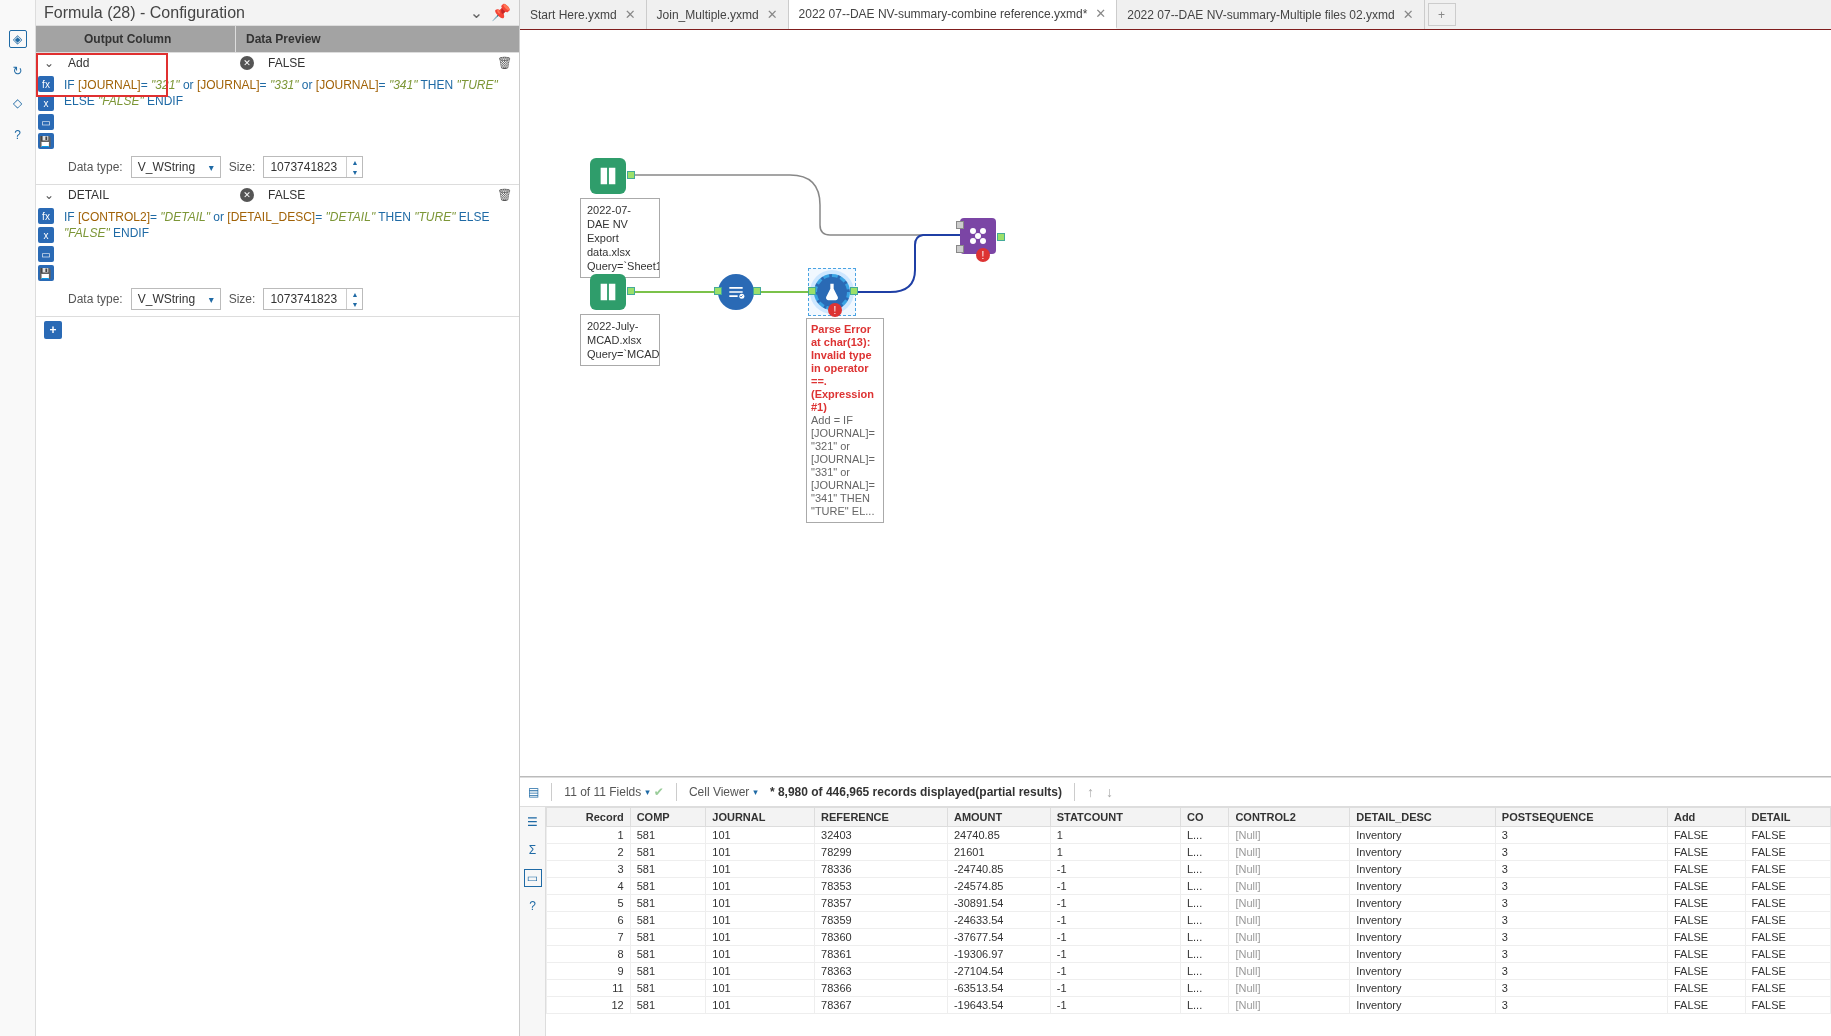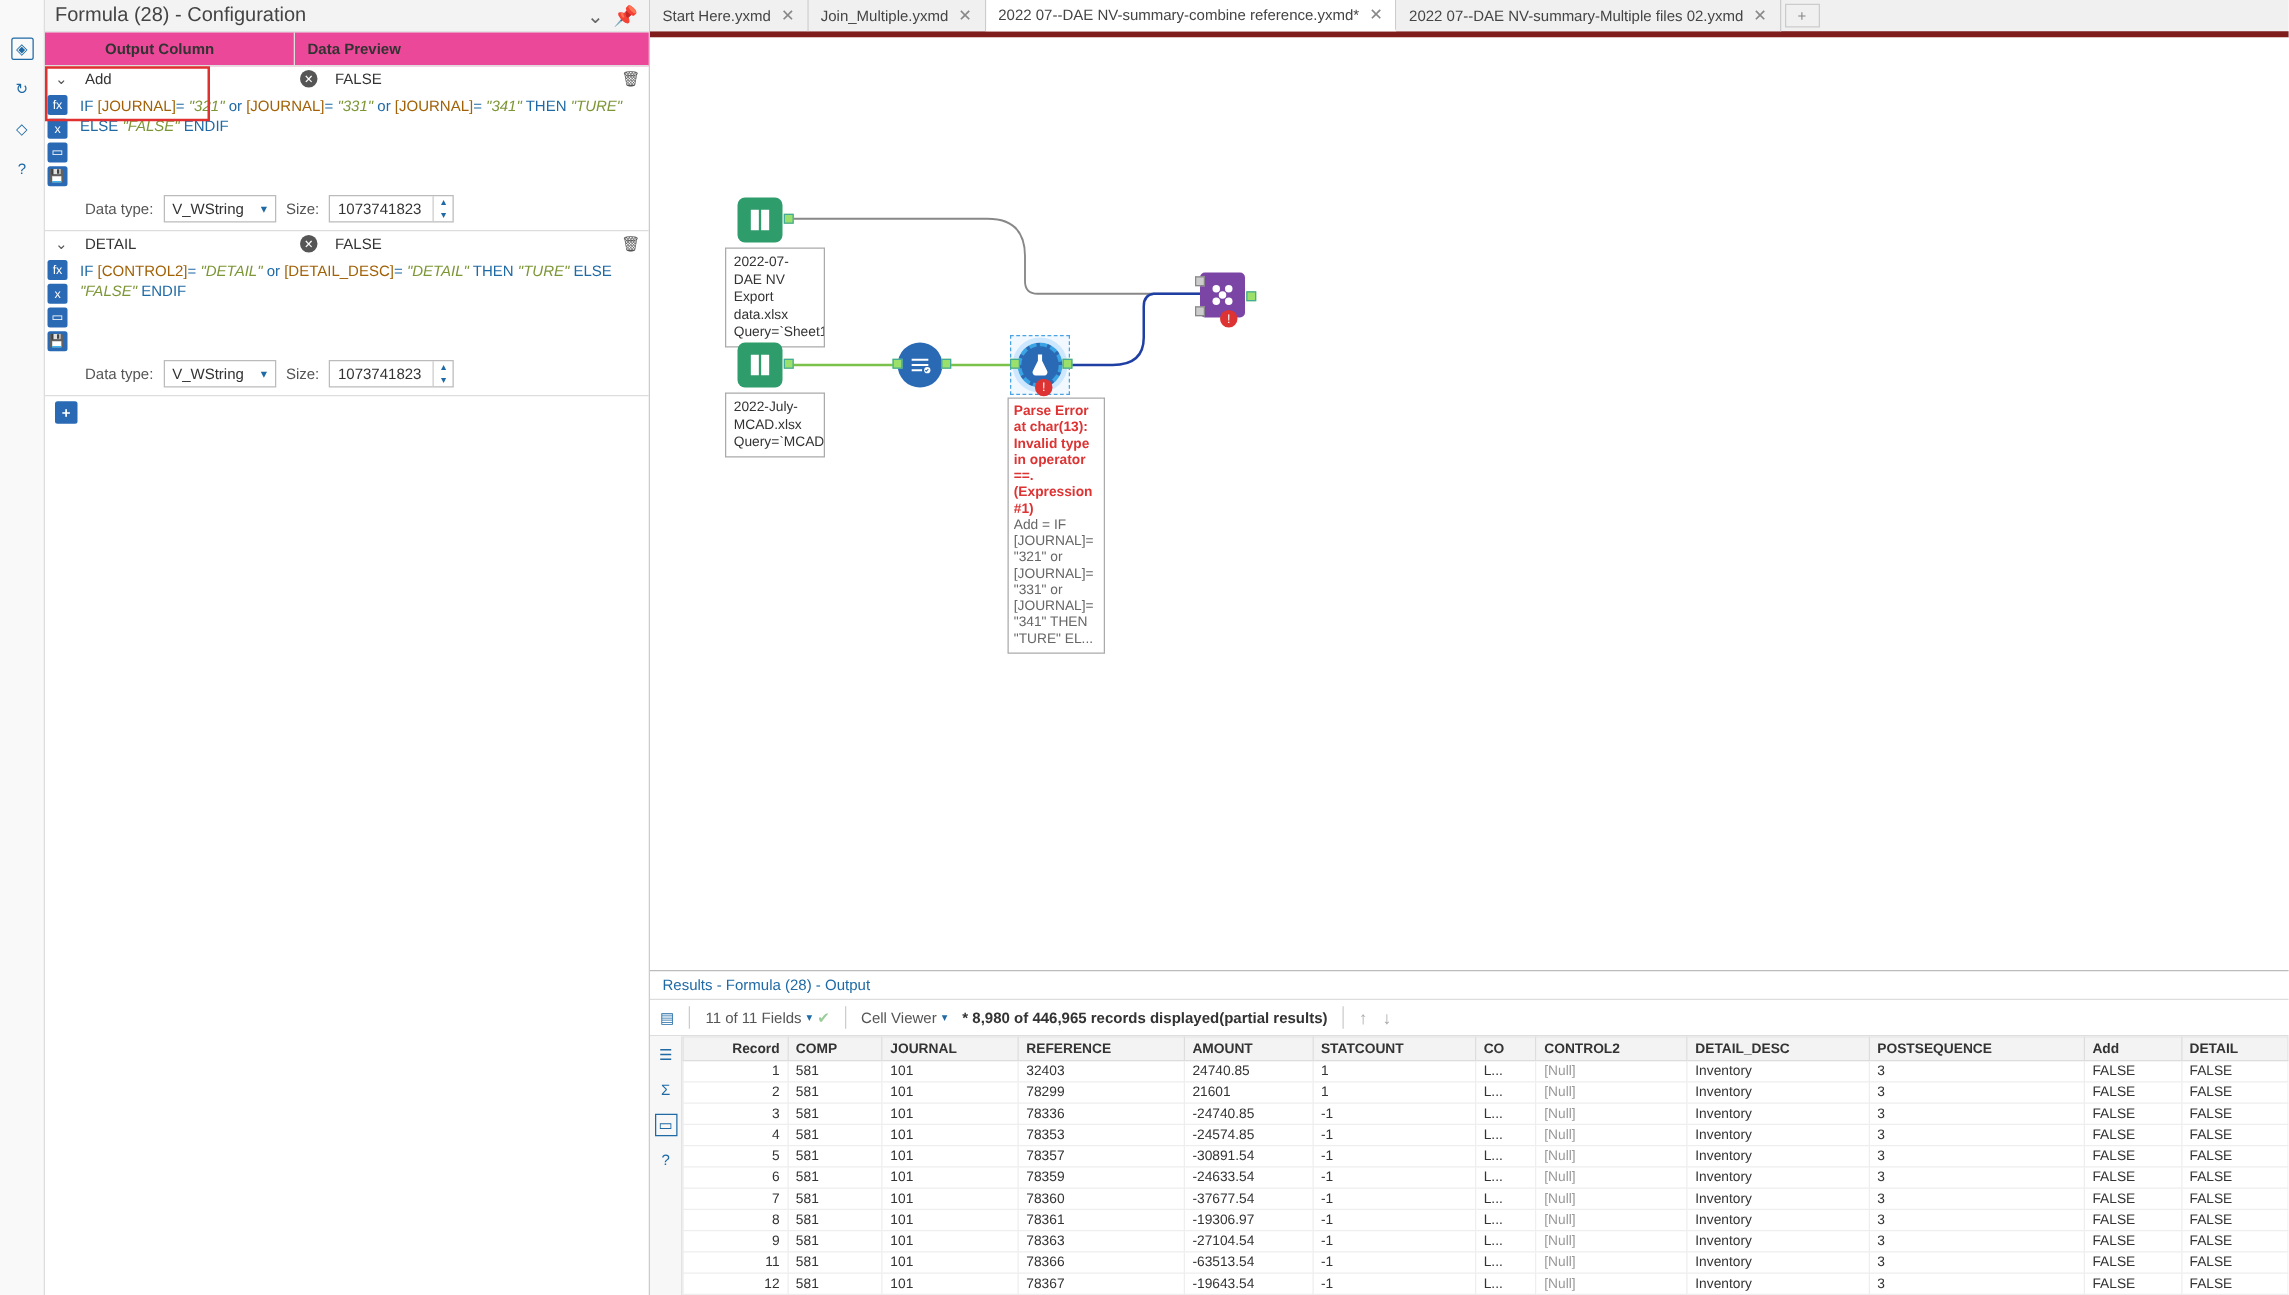--- a/index.html
+++ b/index.html
@@ -8,21 +8,21 @@
 
   
   .left-wrap { display:flex; flex-direction:row; width:520px; border-right:1px solid #ccc;}
   .left-icons { width:36px; background:#f9f9f9; border-right:1px solid #ddd; display:flex; flex-direction:column; align-items:center; padding-top:30px; gap:14px;}
   .left-icons .ic { width:18px; height:18px; display:flex; align-items:center; justify-content:center; color:#1f6aa5;}
   .left-icons .ic.sel { border:1px solid #1f6aa5; border-radius:2px; padding:1px; }
 
   .config { flex:1; display:flex; flex-direction:column; }
   .config-title { height:26px; background:#f3f3f3; border-bottom:1px solid #ddd; display:flex; align-items:center; padding:0 8px; font-size:16px; color:#444; justify-content:space-between;}
   .title-icons { display:flex; gap:8px; color:#666;}
-  .col-header { display:flex; background:#ec4899; border-bottom:1px solid #ddd; font-weight:bold;}
+  .col-header { display:flex; background:#a3a3a3; border-bottom:1px solid #ddd; font-weight:bold;}
   .col-header .outc { width:200px; padding:6px 22px 6px 48px; border-right:1px solid #ddd;}
   .col-header .prev { flex:1; padding:6px 10px;}
   .formula-block { border-bottom:1px solid #ddd; }
   .fb-head { display:flex; align-items:center; padding:3px 8px; gap:6px;}
   .fb-head .arrow { width:14px; color:#555; }
   .fb-head .name { width:170px; padding-left:4px;}
   .fb-head .clr { width:14px; height:14px; border-radius:50%; background:#555; color:#fff; font-size:9px; display:flex;align-items:center;justify-content:center;}
   .fb-head .preview { flex:1; padding-left:8px;}
   .fb-head .del { width:14px; color:#555;}
   .fb-body { display:flex; }
@@ -38,21 +38,21 @@
   .select { border:1px solid #bbb; height:22px; width:90px; display:flex;align-items:center; padding:0 6px; justify-content:space-between; background:#fff;}
   .select .dd { color:#1f6aa5; font-size:10px;}
   .numbox { border:1px solid #bbb; height:22px; width:100px; display:flex;align-items:center; background:#fff;}
   .numbox span { flex:1; padding:0 6px;}
   .numbox .spin { width:16px; display:flex;flex-direction:column; font-size:7px; color:#1f6aa5; border-left:1px solid #ccc;}
   .numbox .spin div{height:10px;display:flex;align-items:center;justify-content:center;}
   .addbtn { width:18px; height:18px; background:#2a6ab5; color:#fff; margin:4px 8px; display:flex;align-items:center;justify-content:center; font-weight:bold; border-radius:2px;}
 
   
   .right { flex:1; display:flex; flex-direction:column; }
-  .tabs { height:30px; background:#f0f0f0; border-bottom:5px solid #7f1d1d; display:flex; align-items:stretch;}
+  .tabs { height:30px; background:#f0f0f0; border-bottom:1px solid #7f1d1d; display:flex; align-items:stretch;}
   .tab { display:flex; align-items:center; padding:0 10px; gap:8px; border-right:1px solid #ccc; font-size:12px; color:#444; background:#f0f0f0}
   .tab.active { background:#fff; border-bottom:2px solid #fff; }
   .tab .close { color:#888; font-size:13px;}
   .addtab { width:28px; display:flex;align-items:center;justify-content:center;color:#888; border:1px solid #ccc; margin:3px;}
   .canvas { flex:1; position:relative; background:#fff; overflow:hidden;}
 
   .node-label { position:absolute; border:1px solid #aaa; padding:4px 6px; font-size:11px; background:#fff; line-height:14px; width:80px; overflow:hidden;}
   .tool-icon { position:absolute; width:36px; height:36px; border-radius:6px; display:flex;align-items:center;justify-content:center; }
   .book { background:#2f9d6b;}
   .sel-tool { background:#2a6ab5; border-radius:50%;}
@@ -267,21 +267,20 @@
             <circle cx="12" cy="12" r="3" fill="#fff"></circle>
           </svg>
       </div>
       <div class="anchor" style="left:436px; top:191px;background:#ccc;border-color:#888"></div>
       <div class="anchor" style="left:436px; top:215px;background:#ccc;border-color:#888"></div>
       <div class="anchor" style="left:477px; top:203px;"></div>
       <div class="err-dot" style="left:456px; top:218px;">!</div>
     </div>
 
     <div class="results">
-      <div class="results-title">Results - Formula (28) - Output</div>
       <div class="results-toolbar">
         <span style="color:#1f6aa5">▤</span>
         <span class="sep"></span>
         <span class="rt-btn">
             <span>11 of 11 Fields</span> 
             <span class="dd-caret">▾</span> 
             <span style="color:#9c9">✔</span>
           </span>
         <span class="sep"></span>
         <span class="rt-btn">

